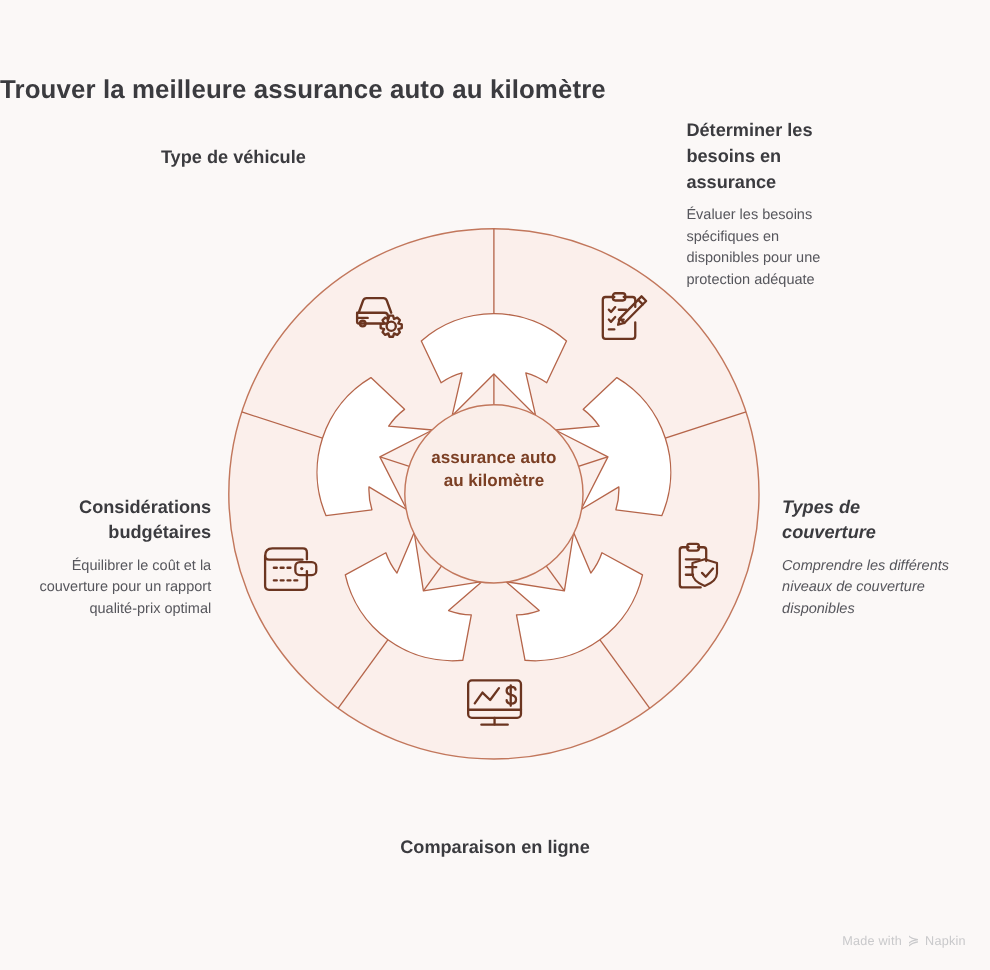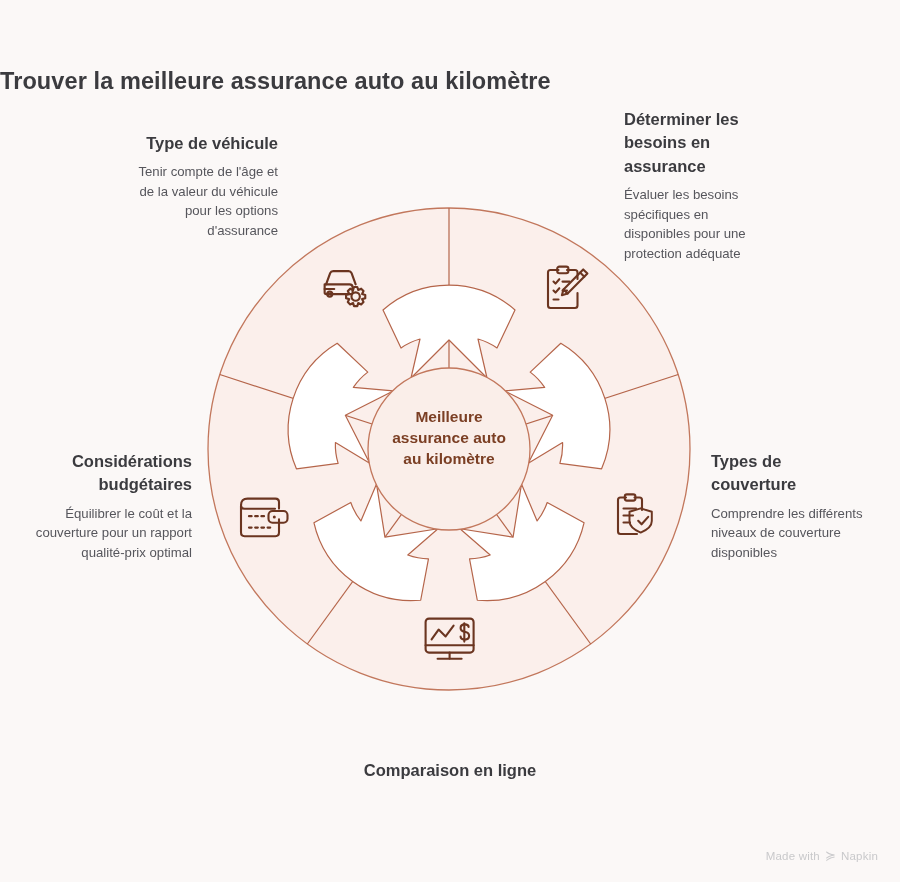--- a/index.html
+++ b/index.html
@@ -73,21 +73,21 @@
   }
 
   .callout.align-right { text-align: right; }
   .callout.align-left  { text-align: left; }
   .callout.align-center{ text-align: center; margin-top: 46px; }
 
   
   #callout-vehicle     { left: 128px; top: 132px; width: 150px; }
   #callout-needs       { left: 624px; top: 108px; width: 150px; }
   #callout-budget      { left: 34px;  top: 450px; width: 158px; text-align: right; }
-  #callout-coverage    { left: 711px; top: 450px; width: 155px; }
+  #callout-coverage    { left: 711px; top: 450px; width: 155px; font-style: italic; }
   #callout-comparison  { left: 355px; top: 713px; width: 190px; }
 
   
   .watermark {
     position: absolute;
     right: 22px;
     bottom: 20px;
     display: flex;
     align-items: center;
     gap: 5px;
@@ -258,28 +258,26 @@
       <rect x="30.5" y="15.0" width="19.0" height="11.8" rx="4.0"></rect>
       <circle cx="36.3" cy="20.9" r="1.5" fill="#6b3520" stroke="none"></circle>
 
       <path d="M 11,20.2 L 13.6,20.2 M 17.2,20.2 L 19.8,20.2 M 23.4,20.2 L 26,20.2" stroke-width="2.2"></path>
       <path d="M 11,31.6 L 13.6,31.6 M 17.2,31.6 L 19.8,31.6 M 23.4,31.6 L 26,31.6 M 29.6,31.6 L 32.2,31.6" stroke-width="2.2"></path>
     </g>
 
   </svg>
 
   <div class="center-label">
-    <div>Meilleure</div>
     <div>assurance auto</div>
     <div>au kilomètre</div>
   </div>
 
   <div class="callout align-right" id="callout-vehicle">
     <p class="c-title">Type de véhicule</p>
-    <p class="c-desc">Tenir compte de l'âge et de la valeur du véhicule pour les options d'assurance</p>
   </div>
 
   <div class="callout align-left" id="callout-needs">
     <p class="c-title">Déterminer les besoins en assurance</p>
     <p class="c-desc">Évaluer les besoins spécifiques en disponibles pour une protection adéquate</p>
   </div>
 
   <div class="callout align-left" id="callout-coverage">
     <p class="c-title">Types de couverture</p>
     <p class="c-desc">Comprendre les différents niveaux de couverture disponibles</p>

